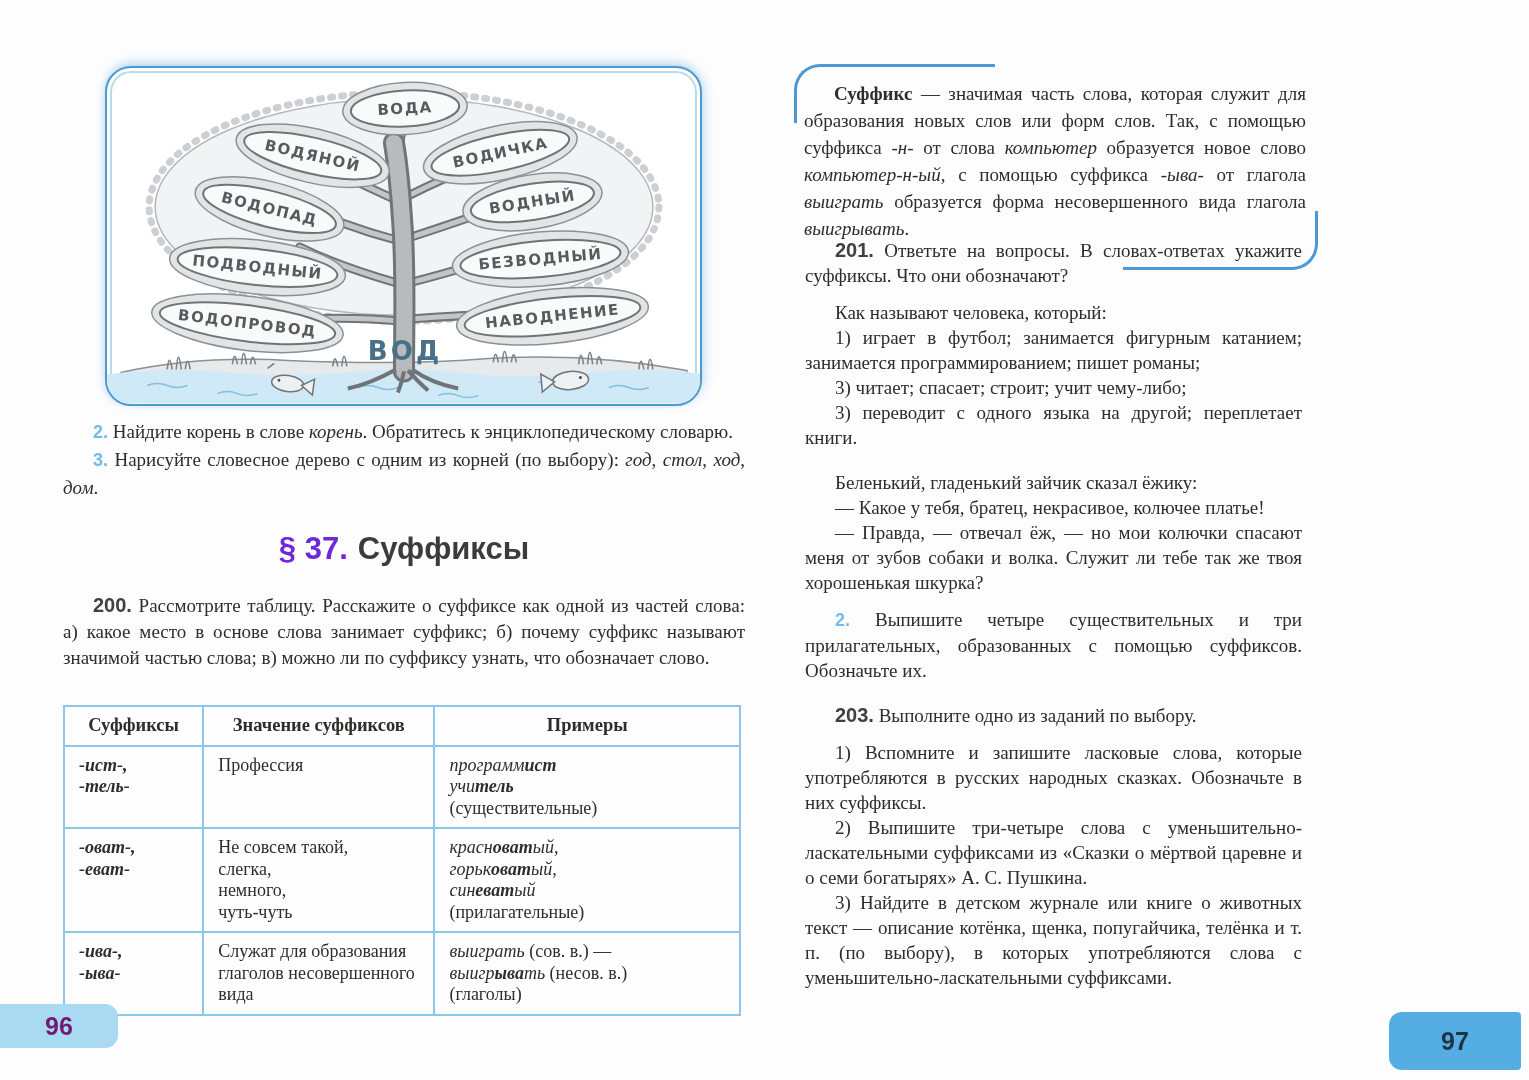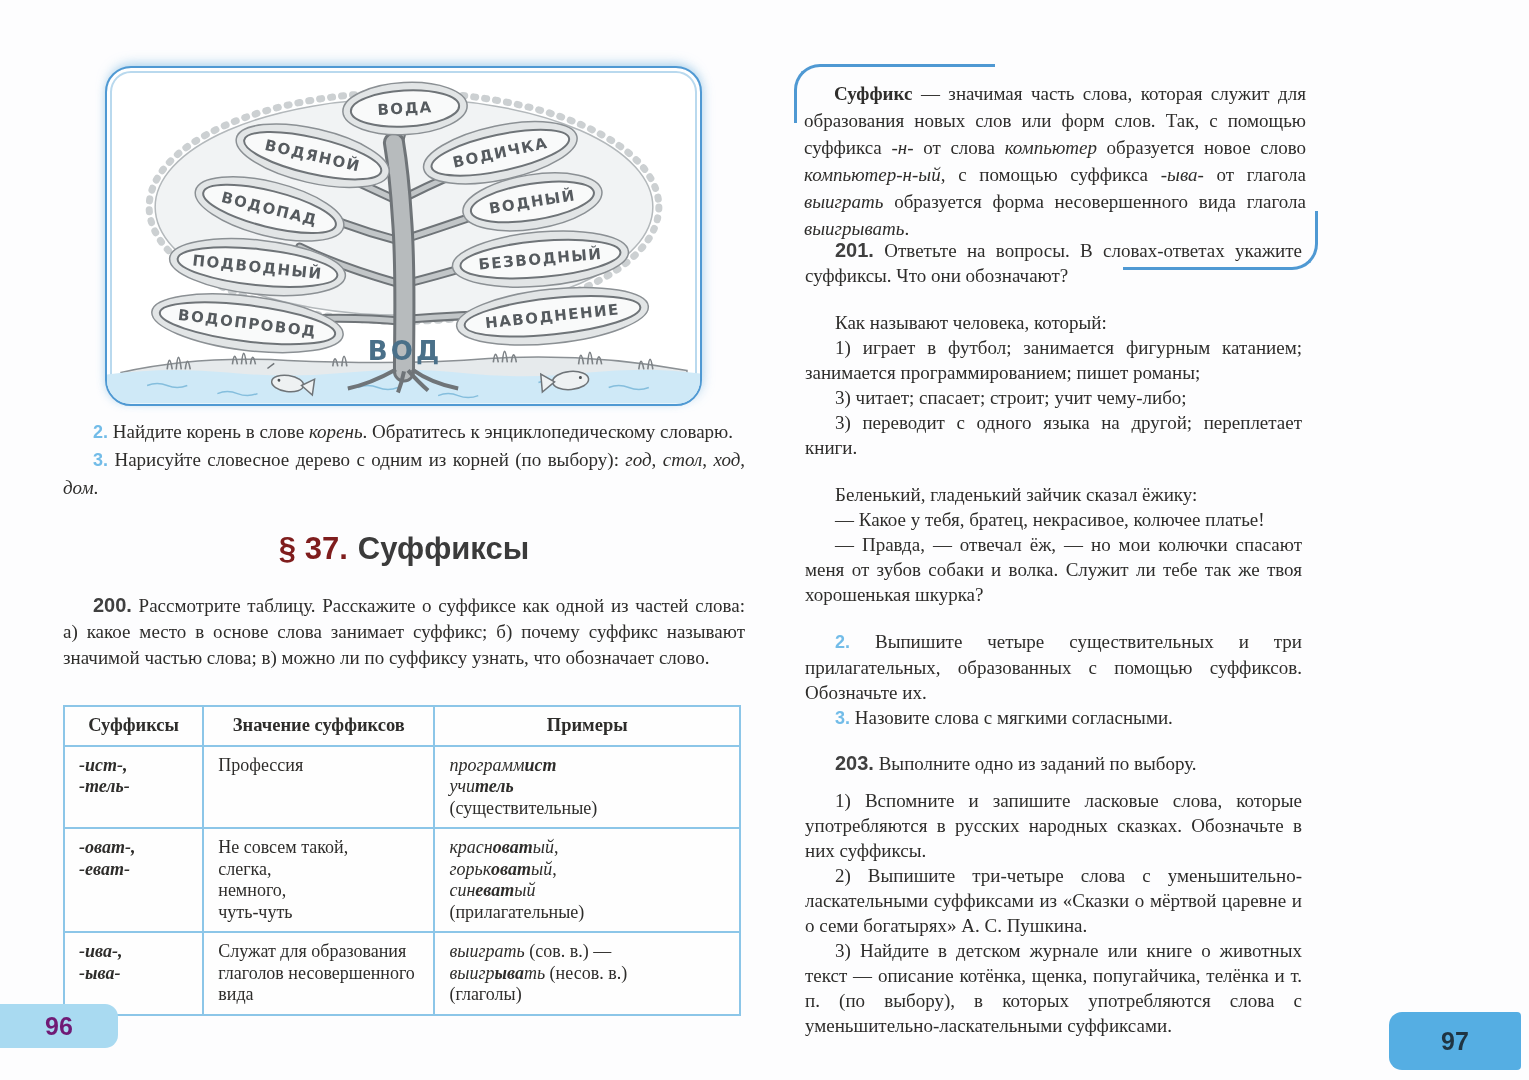--- a/index.html
+++ b/index.html
@@ -23,21 +23,21 @@
 
   
   .para{margin:0;text-align:justify;text-indent:30px;font-size:19px;line-height:27px;}
   .subnum{color:#72bce8;font-family:"Liberation Sans","DejaVu Sans",sans-serif;
           font-weight:bold;font-size:18px;}
   .exnum{color:#404040;font-family:"Liberation Sans","DejaVu Sans",sans-serif;
          font-weight:bold;font-size:20px;}
   .left-tasks{position:absolute;left:63px;top:418px;width:682px;}
   .section-head{position:absolute;left:63px;top:531px;width:682px;text-align:center;
                 font-family:"Liberation Sans","DejaVu Sans",sans-serif;font-weight:bold;font-size:31px;}
-  .section-head .snum{color:#7f1d1d;}
+  .section-head .snum{color:#6d28d9;}
   .section-head .stitle{color:#3b3b3b;margin-left:10px;}
   .ex200{position:absolute;left:63px;top:592px;width:682px;}
   .ex200 .para{line-height:26px;}
 
   
   .suffix-table{position:absolute;left:63px;top:705px;width:678px;border-collapse:collapse;
                 font-size:18px;line-height:21.5px;}
   .suffix-table td,.suffix-table th{border:2px solid #8cc6e8;vertical-align:top;
                 background:#fefefe;}
   .suffix-table th{font-weight:bold;text-align:center;padding:8px 4px;font-size:18.5px;color:#2e2d2b;}
@@ -59,21 +59,21 @@
   .defbox .corner-tl{position:absolute;top:-4px;left:-4px;width:198px;height:56px;
                      border-top:3px solid #4f99d3;border-left:3px solid #4f99d3;
                      border-top-left-radius:26px;}
   .defbox .corner-br{position:absolute;bottom:-18px;right:-8px;width:192px;height:56px;
                      border-bottom:3px solid #4f99d3;border-right:3px solid #4f99d3;
                      border-bottom-right-radius:26px;}
   .defbox .para{line-height:27px;}
 
   .right-col{position:absolute;left:40px;top:238px;width:497px;}
   .right-col .para{line-height:25px;}
-  .m-gap{margin-top:22px;}
+  .m-gap{margin-top:12px;}
   .m-ex{margin-top:20px;}
   .m-items{margin-top:12px;}
 </style>
 </head>
 <body>
 
 <div class="book">
 
   <div class="page page-left">
 
@@ -287,22 +287,20 @@
         <p class="para">3) читает; спасает; строит; учит чему-либо;</p>
         <p class="para">3) переводит с одного языка на другой; переплетает книги.</p>
       </div>
 
       <div class="m-ex">
         <p class="para m-gap">Беленький, гладенький зайчик сказал ёжику:</p>
         <p class="para">— Какое у тебя, братец, некрасивое, колючее платье!</p>
         <p class="para">— Правда, — отвечал ёж, — но мои колючки спасают меня от зубов собаки и волка. Служит ли тебе так же твоя хорошенькая шкурка?</p>
         <p class="para m-gap"><span class="subnum">2.</span>
            <span>Выпишите четыре существительных и три прилагательных, образованных с помощью суффиксов. Обозначьте их.</span></p>
-        <p class="para"><span class="subnum">3.</span>
-           <span>Назовите слова с мягкими согласными.</span></p>
       </div>
 
       <div class="m-ex">
         <p class="para"><span class="exnum">203.</span>
            <span>Выполните одно из заданий по выбору.</span></p>
         <p class="para m-items">1) Вспомните и запишите ласковые слова, которые употребляются в русских народных сказках. Обозначьте в них суффиксы.</p>
         <p class="para">2) Выпишите три-четыре слова с уменьшительно-ласкательными суффиксами из «Сказки о мёртвой царевне и о семи богатырях» А. С. Пушкина.</p>
         <p class="para">3) Найдите в детском журнале или книге о животных текст — описание котёнка, щенка, попугайчика, телёнка и т. п. (по выбору), в которых употребляются слова с уменьшительно-ласкательными суффиксами.</p>
       </div>
 

